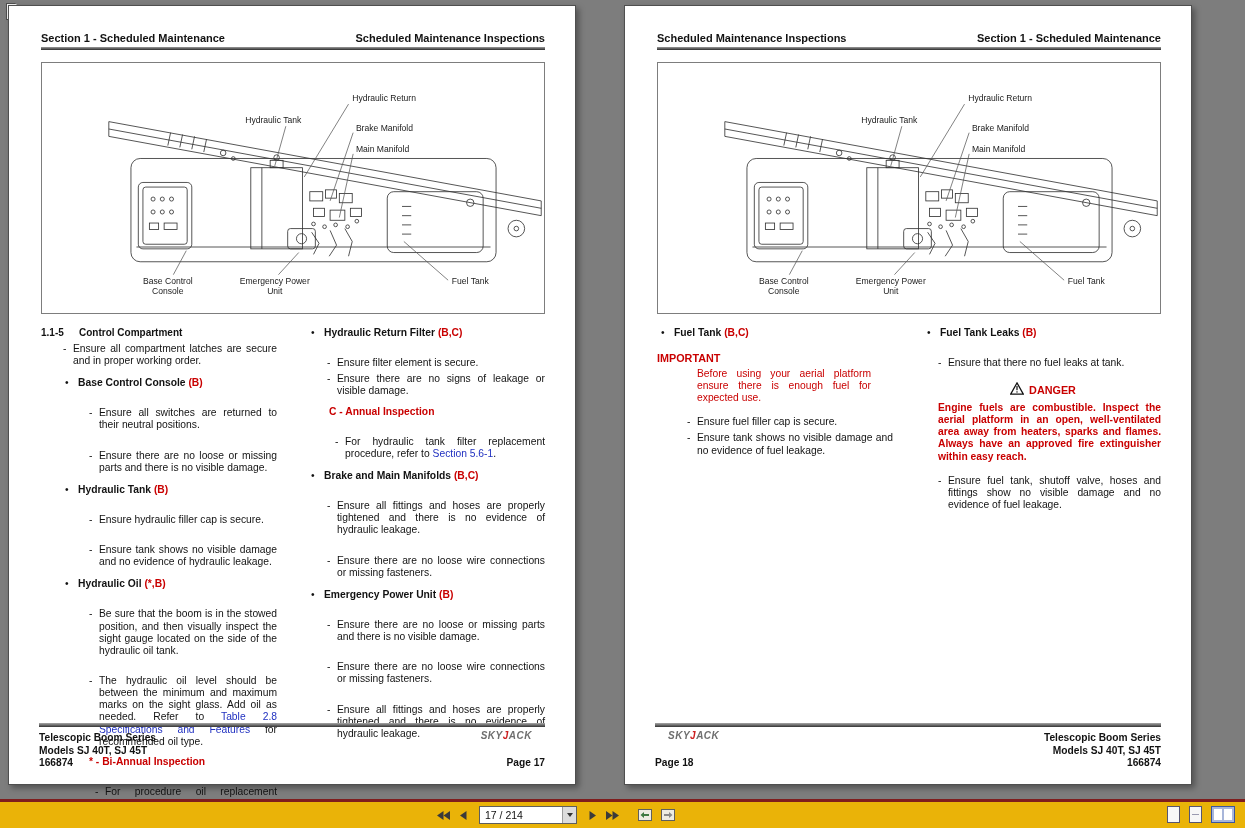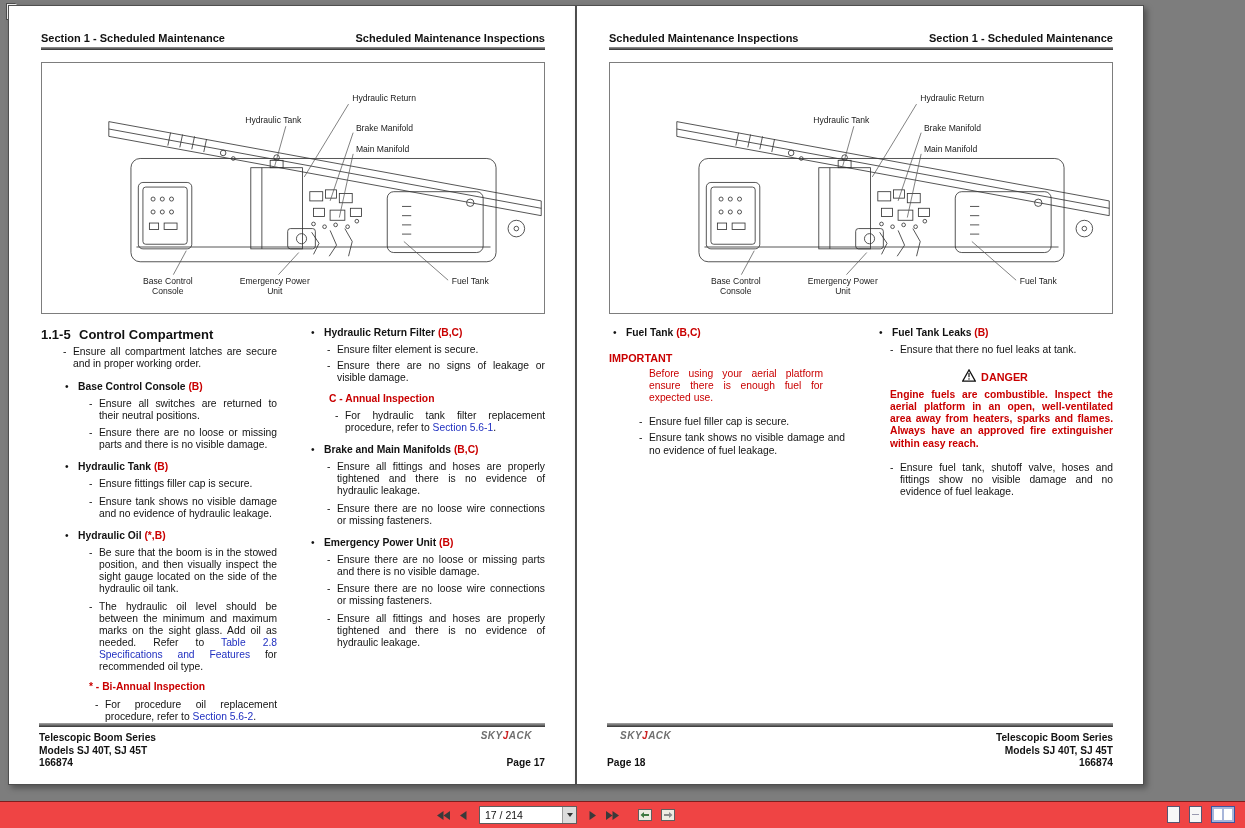--- a/index.html
+++ b/index.html
@@ -1,42 +1,42 @@
 <!DOCTYPE html>
 <html><head>
 <meta charset="utf-8">
 <style>
   html,body { margin:0; padding:0; }
   body {
     width:1245px; height:828px; position:relative; overflow:hidden;
     background:#7d7d7d;
     font-family:"Liberation Sans", sans-serif;
   }
-  .pages { position:absolute; top:5px; left:8px; display:flex; }
+  .pages { position:absolute; top:5px; left:8px; display:flex; gap:48px; }
   .page {
     width:568px; height:780px; background:#ffffff; box-sizing:border-box;
     border:1px solid #4f4f4f; box-shadow:3px 3px 6px rgba(0,0,0,0.35);
     position:relative; color:#121212;
   }
   .page-inner { padding:26px 30px 0 32px; }
   .pg-header { display:flex; justify-content:space-between; font-weight:bold; font-size:11px; }
   .header-rule { margin-top:3px; height:3px; background:linear-gradient(to bottom,#9a9a9a,#2c2c2c); }
   .figure-box { margin-top:12px; border:1px solid #7d7d7d; height:250px;padding-left:41px; }
   .fig { width:100%; height:100%; display:block; }
   .fig text { font-family:"Liberation Sans", sans-serif; font-size:9.3px; fill:#1a1a1a; }
   .cols { display:flex; gap:32px; margin-top:13px; font-size:10.3px; line-height:1.18; }
   .col { flex:1; min-width:0; }
-  .sec-head { display:flex; font-weight:bold; font-size:13px; }
+  .sec-head { display:flex; font-weight:bold; font-size:10px; }
   .sec-num { width:38px; flex:none; }
   .bullet { display:flex; margin-top:10px; }
   .bmark { flex:none; width:13px; }
   .bmark::before { content:"\2022"; }
   .btitle { font-weight:bold; }
   .code { font-weight:bold; color:#c90000; }
-  .dash { display:flex; margin-top:5px; }
+  .dash { display:flex; margin-top:18px; }
   .dmark { flex:none; width:10px; }
   .dmark::before { content:"-"; }
   .dtext { flex:1; text-align:justify; }
   .ml2{margin-left:2px} .ml4{margin-left:4px} .ml13{margin-left:13px} .ml18{margin-left:18px}
   .ml20{margin-left:20px} .ml22{margin-left:22px} .ml24{margin-left:24px} .ml26{margin-left:26px}
   .ml30{margin-left:30px} .ml48{margin-left:48px} .ml54{margin-left:54px}
   .mt10{margin-top:4px} .mt12{margin-top:12px}
   .rednote { color:#c90000; font-weight:bold; margin-top:8px; }
   .link { color:#2030c0; cursor:pointer; }
   .imp-title { color:#c90000; font-weight:bold; text-align:left; margin-top:13px; font-size:10.8px; }
@@ -49,21 +49,21 @@
   .brand.pos-right { right:8px; }
   .brand.pos-left { left:8px; }
   .brand .accent { color:#cc2020; }
   .footer-row { display:flex; justify-content:space-between; margin-top:5px; font-size:10.2px; font-weight:bold; line-height:1.25; }
   .footer-right { text-align:right; }
   .page-label { align-self:flex-end; }
   
   .corner-doc { position:absolute; top:3px; left:6px; width:12px; height:15px; background:#f2f2f2; border:1px solid #4e4e4e; }
   .corner-doc::after { content:""; position:absolute; right:-1px; top:-1px; width:0; height:0;
     border-style:solid; border-width:0 5px 5px 0; border-color:transparent #7d7d7d transparent transparent; }
-  .toolbar { position:absolute; left:0; right:0; bottom:0; height:26px; background:#ef4444; border-top:1px solid #7f1d1d; }
+  .toolbar { position:absolute; left:0; right:0; bottom:0; height:26px; background:#eab308; border-top:3px solid #7f1d1d; }
   .nav-group { position:absolute; left:436px; top:0; height:26px; display:flex; align-items:center; gap:7px; }
   .tbtn { height:16px; display:flex; align-items:center; justify-content:center; cursor:default; }
   .tbtn svg { display:block; }
   .page-box { display:flex; align-items:stretch; background:#ffffff; border:1px solid #5e5e5e; height:16px; margin:0 3px; }
   .page-input { border:none; outline:none; width:72px; font-size:10.5px; padding:0 5px; font-family:inherit; color:#111; background:#fff; }
   .combo-btn { width:13px; background:#dcdcdc; border-left:1px solid #9c9c9c; display:flex; align-items:center; justify-content:center; }
   .chev { width:0; height:0; border-left:3.5px solid transparent; border-right:3.5px solid transparent; border-top:4px solid #333; }
   .view-gap { margin-left:10px; }
   .layout-group { position:absolute; right:10px; top:4px; display:flex; gap:9px; align-items:center; }
   .licon { width:13px; height:17px; background:#f7f7f7; border:1px solid #565672; box-sizing:border-box; position:relative; }
@@ -184,21 +184,21 @@
               <span class="dmark"></span>
               <span class="dtext">Ensure there are no loose or missing parts and there is no visible damage.</span>
             </div>
 
           <div class="bullet ml24">
             <span class="bmark"></span>
             <span><span class="btitle">Hydraulic Tank</span> <span class="code">(B)</span></span>
           </div>
           <div class="dash ml48">
               <span class="dmark"></span>
-              <span class="dtext">Ensure fittings filler cap is secure.</span>
+              <span class="dtext">Ensure hydraulic filler cap is secure.</span>
             </div>
           <div class="dash ml48">
               <span class="dmark"></span>
               <span class="dtext">Ensure tank shows no visible damage and no evidence of hydraulic leakage.</span>
             </div>
 
           <div class="bullet ml24">
             <span class="bmark"></span>
             <span><span class="btitle">Hydraulic Oil</span> <span class="code">(*,B)</span></span>
           </div>

